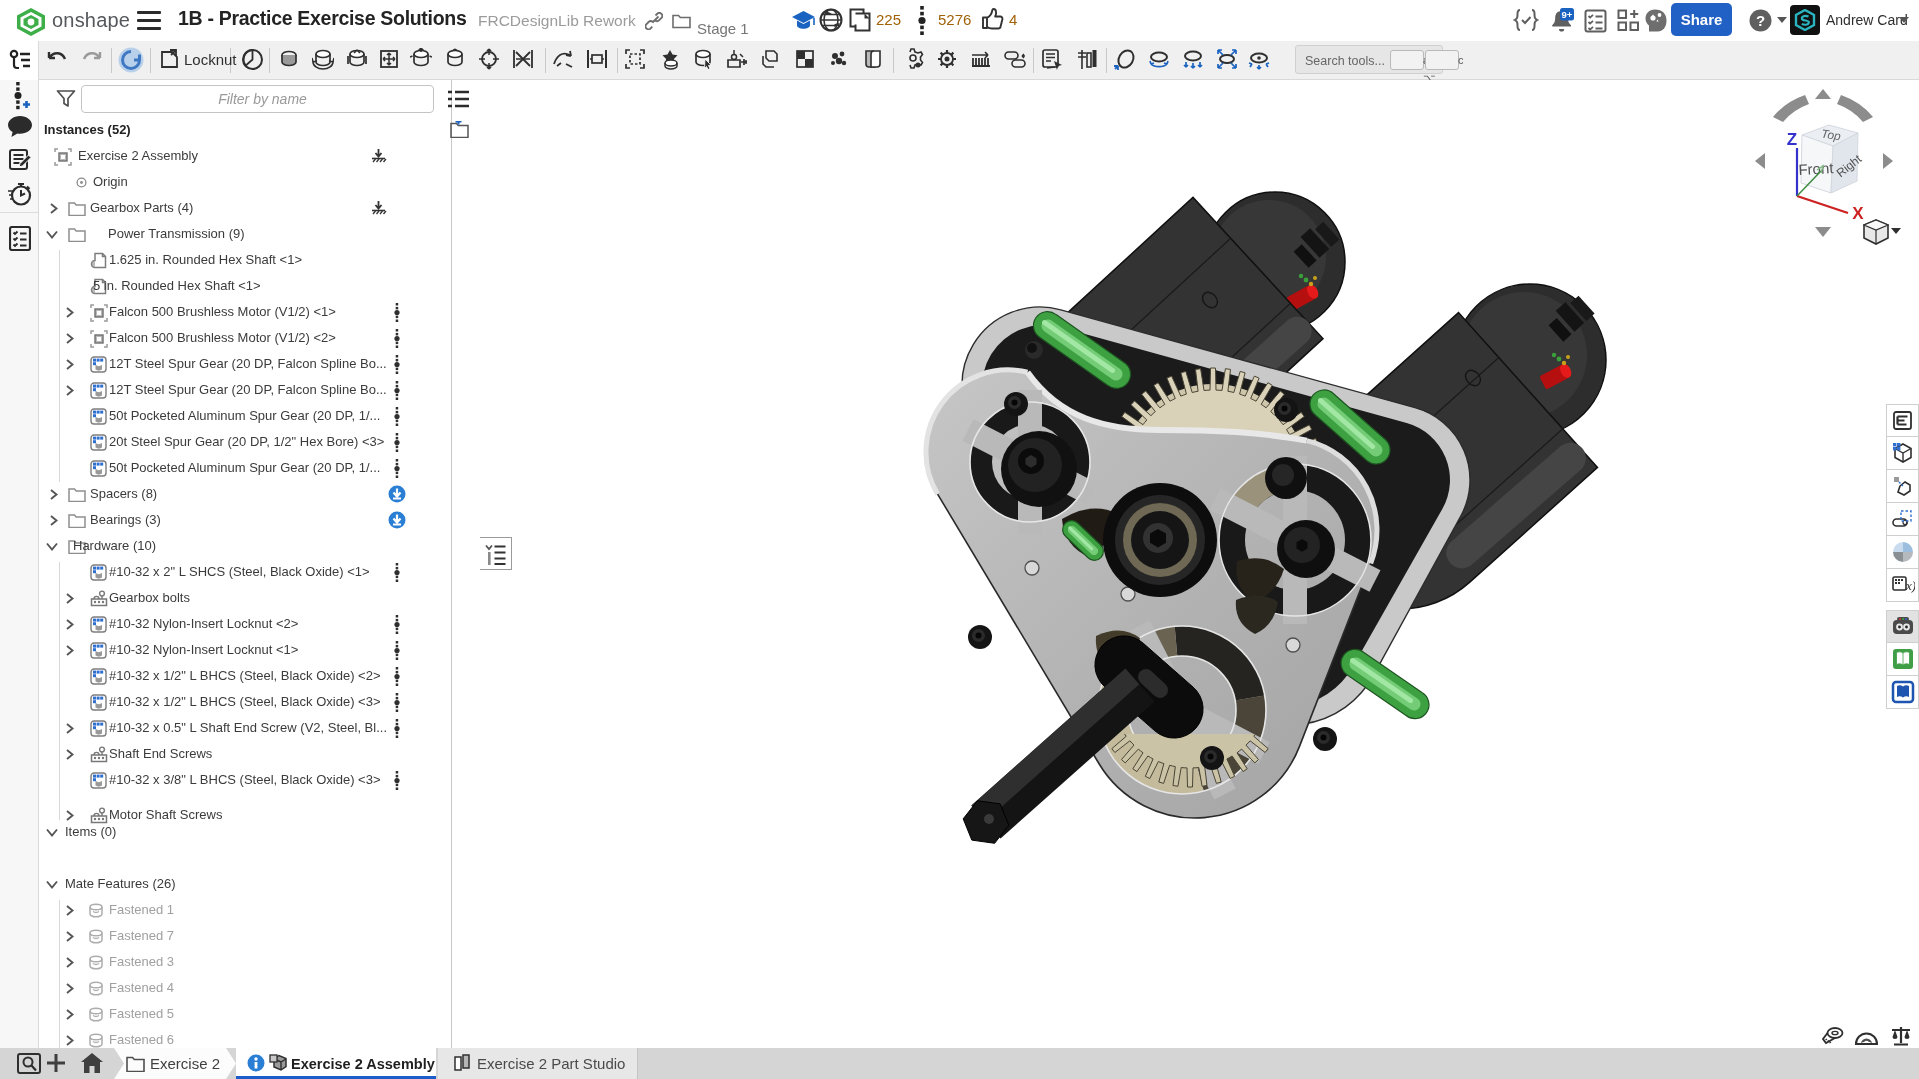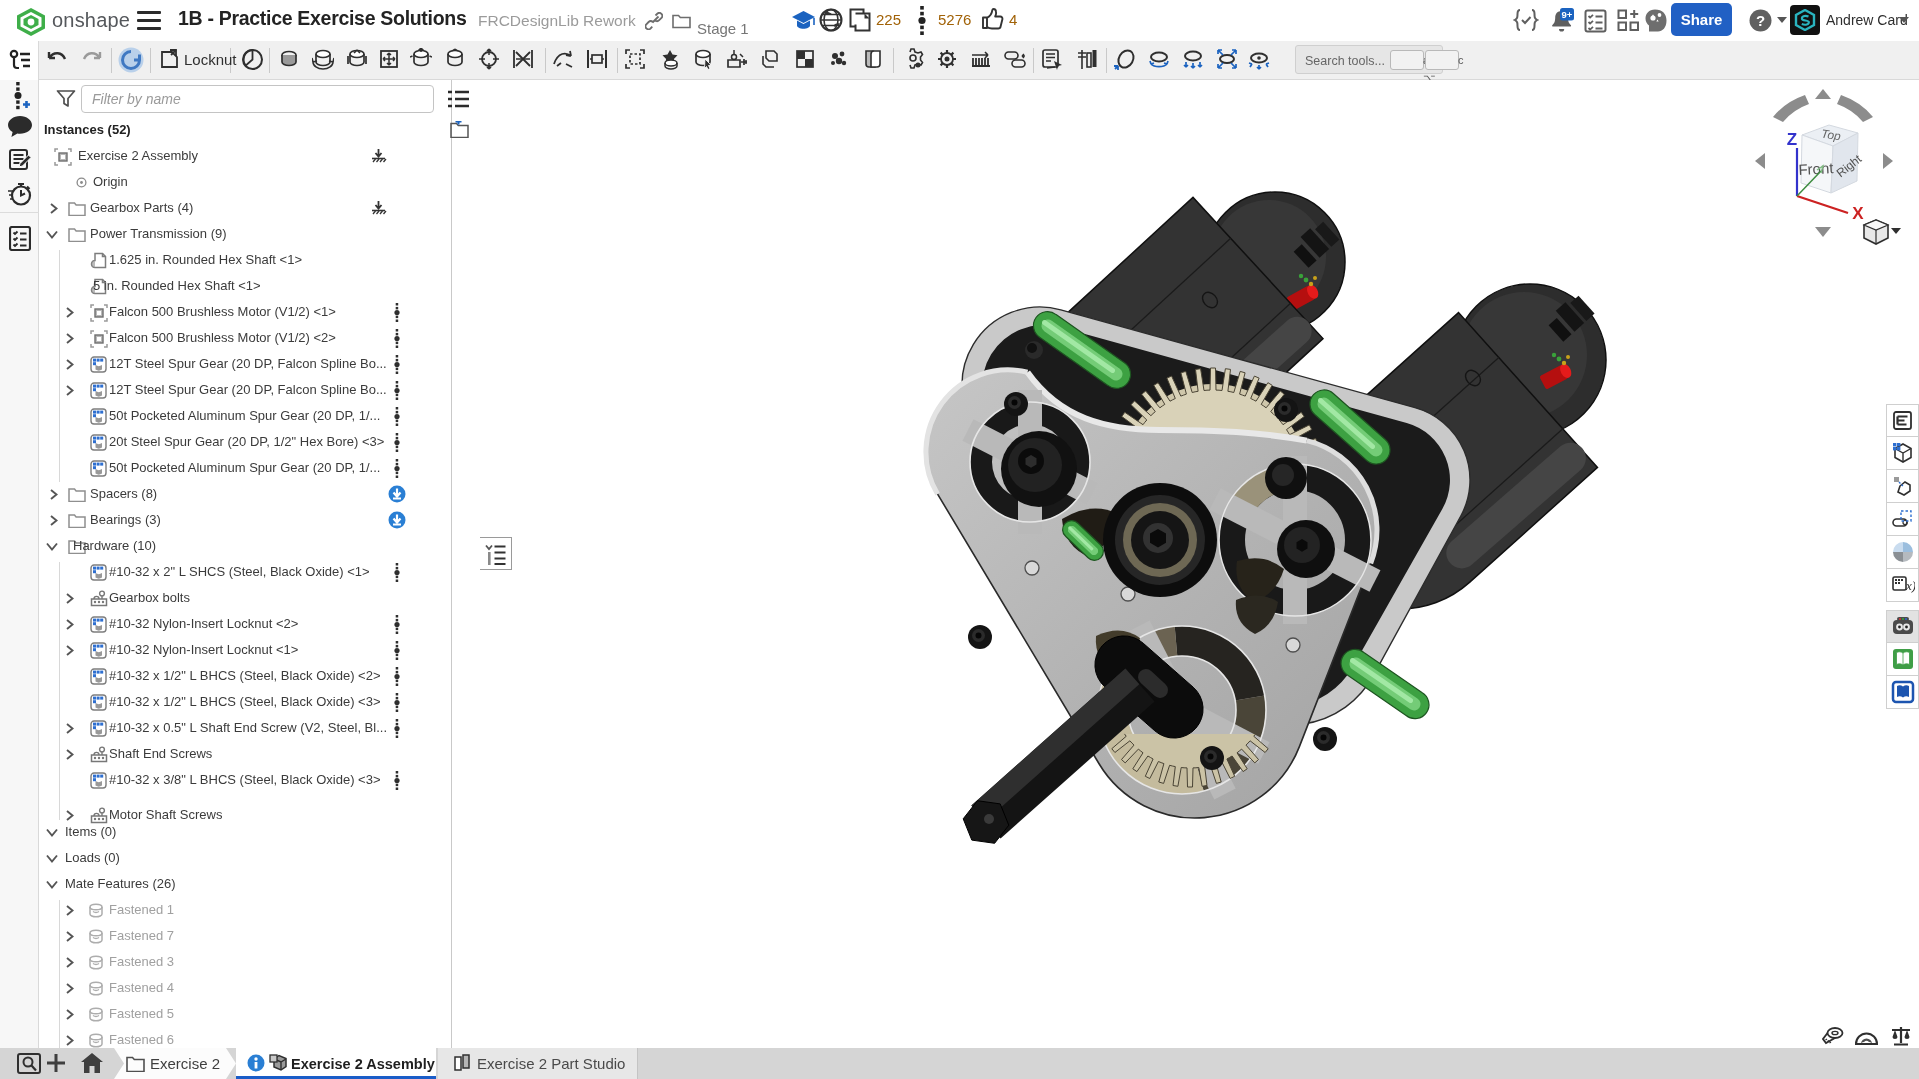--- a/index.html
+++ b/index.html
@@ -19,21 +19,21 @@
 #toolbar{position:absolute;top:41px;left:0;width:1919px;height:39px;background:#f0f0f0;border-bottom:1px solid #d9d9d9;}
 #tooltile{position:absolute;top:41px;left:0;width:39px;height:39px;background:#fff;border-right:1px solid #d9d9d9;}
 .tsep{position:absolute;top:48px;width:1px;height:25px;background:#c9c9c9;}
 #searchtools{position:absolute;left:1295px;top:45px;width:148px;height:29px;background:#e6e6e6;border:1px solid #cfcfcf;border-radius:3px;font-size:12.5px;color:#666;}
 #searchtools .stx{position:absolute;left:9px;top:8px;}
 .kbd{position:absolute;top:4px;height:20px;border:1px solid #b9b9b9;border-radius:3px;background:#f2f2f2;font-size:11px;color:#555;text-align:center;line-height:18px;padding-left:32px;}
 
 #leftbar{position:absolute;top:80px;left:0;width:39px;height:968px;background:#f7f7f7;border-right:1px solid #d9d9d9;}
 #leftbar .sep{position:absolute;left:0;width:39px;height:1px;background:#dcdcdc;}
 
-#treepanel{position:absolute;top:80px;left:40px;width:412px;height:968px;background:#fff;border-right:1px solid #c9c9c9;}
+#treepanel{position:absolute;top:80px;left:40px;width:412px;height:968px;background:#fff;border-right:1px solid #c9c9c9;text-align:center;}
 #filterbox{position:absolute;left:41px;top:5px;width:353px;height:28px;border:1px solid #c4c4c4;border-radius:4px;color:#9a9a9a;font-size:14px;font-style:italic;line-height:26px;padding-left:10px;}
 .trow{position:absolute;left:0;height:26px;width:440px;font-size:13px;color:#3b3b3b;white-space:nowrap;}
 .trow span.lbl{position:absolute;top:5px;}
 .gray{color:#a0a0a0;}
 .bold{font-weight:bold;color:#222;}
 .ticon{position:absolute;top:4px;}
 
 #viewport{position:absolute;top:80px;left:481px;width:1405px;height:968px;background:#fff;}
 
 .rcell{position:absolute;left:1886px;width:33px;height:33px;background:#fff;border:1px solid #cfcfcf;border-top:none;}
@@ -447,21 +447,21 @@
           </g>
         </svg>
       </div>
 <div class="trow" style="top:141px">
         <svg class="ticon" style="left:44px;top:9px" width="12" height="9" viewBox="0 0 12 9">
           <path d="M1 1.5 L6 7.5 L11 1.5" fill="none" stroke="#555" stroke-width="1.9"></path>
         </svg>
         <svg class="ticon" style="left:66px;top:6px" width="18" height="15" viewBox="0 0 18 15">
           <path d="M1 2 h5.5 l1.6 2 H17 v10.5 H1 Z" fill="none" stroke="#8f8f8f" stroke-width="1.5"></path>
         </svg>
-        <span class="lbl" style="left:88px">Power Transmission (9)</span>
+        <span class="lbl" style="left:106px">Power Transmission (9)</span>
       </div>
 <div class="trow" style="top:167px">
         <svg class="ticon" style="left:88px;top:5px" width="17" height="17" viewBox="0 0 17 17">
           <path d="M5 1.5 h7.5 l3 3 V15.5 H5 a3.5 3.5 0 0 1 0-7 Z" fill="#fff" stroke="#7d7d7d" stroke-width="1.5"></path>
           <path d="M12.5 1.5 v3 h3" fill="none" stroke="#7d7d7d" stroke-width="1.5"></path>
           <path d="M5 8.5 a3.5 3.5 0 0 0 0 7" fill="#bbb" stroke="#7d7d7d" stroke-width="1"></path>
         </svg>
         <span class="lbl" style="left:107px">1.625 in. Rounded Hex Shaft &lt;1&gt;</span>
       </div>
 <div class="trow" style="top:193px">
@@ -875,26 +875,20 @@
           <circle cx="9" cy="12" r="1.2" fill="#777"></circle>
           <circle cx="13" cy="12" r="1.2" fill="#777"></circle>
         </svg>
         <span class="lbl" style="left:107px">Motor Shaft Screws</span>
       </div>
 <div class="trow" style="top:739px">
         <svg class="ticon" style="left:44px;top:9px" width="12" height="9" viewBox="0 0 12 9">
           <path d="M1 1.5 L6 7.5 L11 1.5" fill="none" stroke="#555" stroke-width="1.9"></path>
         </svg>
         <span class="lbl" style="left:63px">Items (0)</span>
-      </div>
-<div class="trow" style="top:765px">
-        <svg class="ticon" style="left:44px;top:9px" width="12" height="9" viewBox="0 0 12 9">
-          <path d="M1 1.5 L6 7.5 L11 1.5" fill="none" stroke="#555" stroke-width="1.9"></path>
-        </svg>
-        <span class="lbl" style="left:63px">Loads (0)</span>
       </div>
 <div class="trow" style="top:791px">
         <svg class="ticon" style="left:44px;top:9px" width="12" height="9" viewBox="0 0 12 9">
           <path d="M1 1.5 L6 7.5 L11 1.5" fill="none" stroke="#555" stroke-width="1.9"></path>
         </svg>
         <span class="lbl" style="left:63px">Mate Features (26)</span>
       </div>
 <div class="trow" style="top:817px">
         <svg class="ticon" style="left:62px;top:8px" width="11" height="11" viewBox="0 0 11 11">
           <path d="M3 1 L8.5 5.5 L3 10" fill="none" stroke="#555" stroke-width="1.9"></path>

